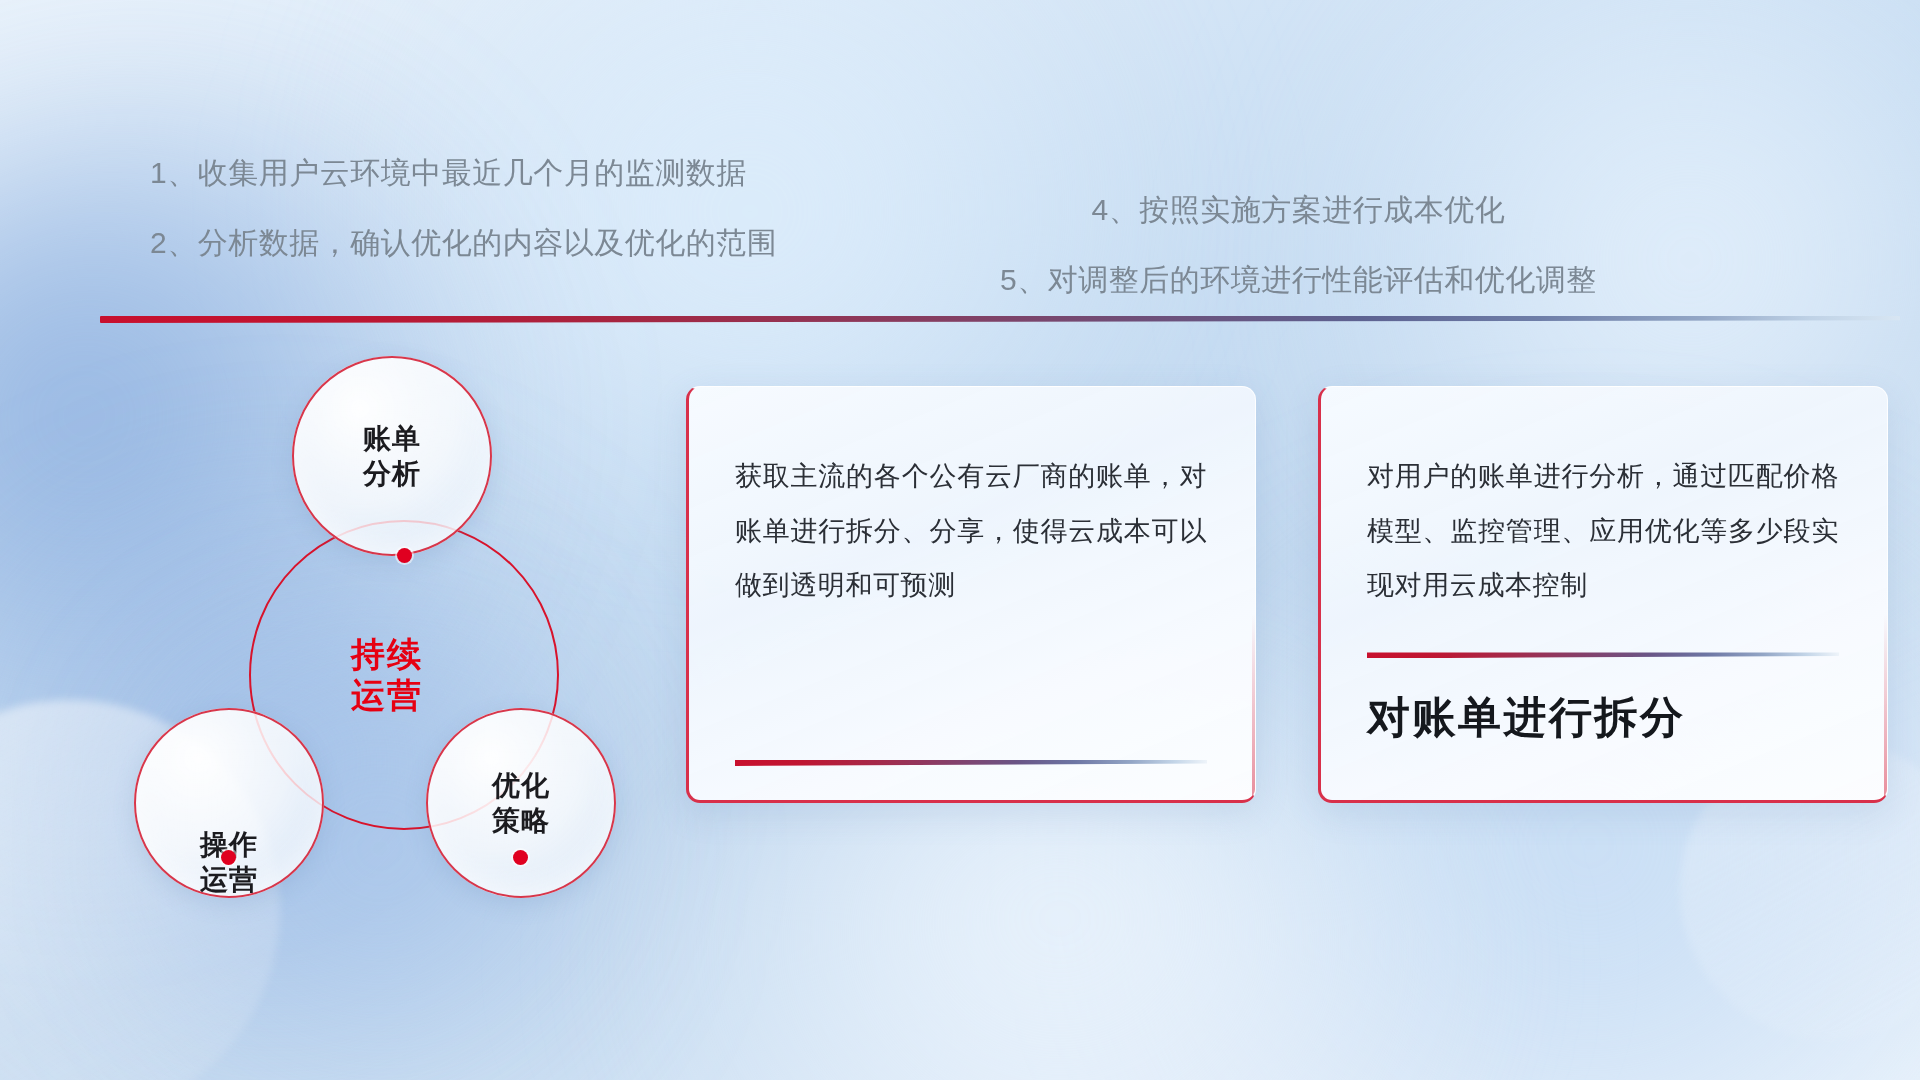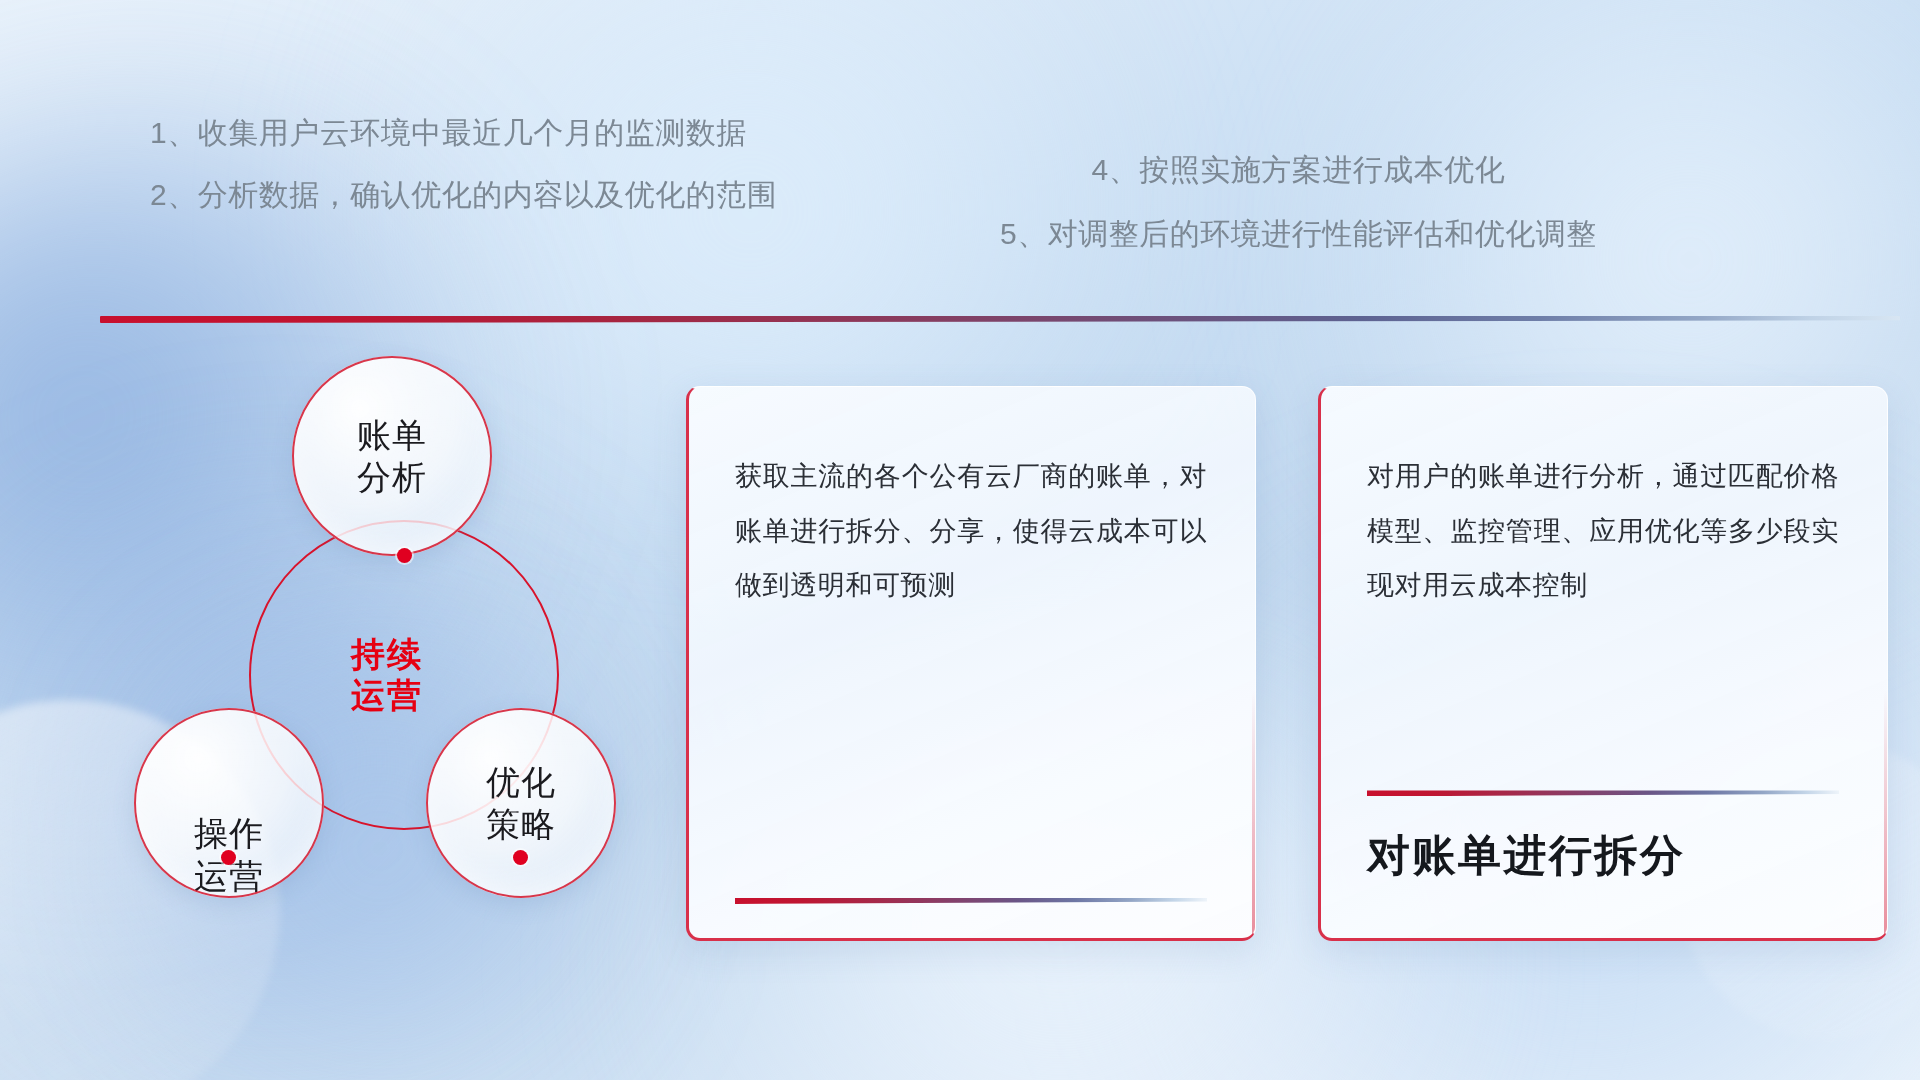--- a/index.html
+++ b/index.html
@@ -60,20 +60,21 @@
   .list-left  { left:150px; top:118px; }
   .list-right { left:1000px; top:155px;text-align:center; }
   .list-item {
     font-size:30px;
     line-height:1.0;
     color:#7c8894;
     letter-spacing:.5px;
     margin-bottom:32px;
     white-space:nowrap;
     font-weight:400;
+    margin-top:40px;
   }
   .list-right .list-item { margin-bottom:34px; }
 
   
   #divider-wrap {
     position:absolute; left:100px; top:316px; width:1800px; height:12px;
   }
   .divider-bar {
     width:100%; height:7px;
     background:linear-gradient(90deg,
@@ -108,21 +109,21 @@
     box-shadow:0 6px 22px rgba(90,130,180,.18), inset 0 -10px 26px rgba(255,255,255,.6);
     display:flex; align-items:center; justify-content:center;
     text-align:center;
   }
   .bubble-outline {
     position:absolute; border-radius:50%;
     border:2.2px solid rgba(209,20,44,.85);
     pointer-events:none;
   }
   .bubble-label {
-    font-size:34px; font-weight:400; color:#1b1b1f;
+    font-size:28px; font-weight:700; color:#1b1b1f;
     line-height:1.25; letter-spacing:1px;
   }
 
   .bub-top      { left:196px; top:4px;   width:200px; height:200px; }
   .bub-top-o    { left:196px; top:4px;   width:200px; height:200px; }
   .bub-bl       { left:38px;  top:356px; width:190px; height:190px;align-items:flex-end; }
   .bub-bl-o     { left:38px;  top:356px; width:190px; height:190px; }
   .bub-br       { left:330px; top:356px; width:190px; height:190px; }
   .bub-br-o     { left:330px; top:356px; width:190px; height:190px; }
 
@@ -139,21 +140,21 @@
   .dot-top { left:301px; top:196px; }
   .dot-bl  { left:125px; top:498px; }
   .dot-br  { left:417px; top:498px; }
 
   
   #cards {
     position:absolute; left:686px; top:386px;
     display:flex; gap:62px;
   }
   .card {
-    width:570px; height:555px;
+    width:570px; height:417px;
     border-radius:14px;
     background:linear-gradient(158deg,
         rgba(247,251,255,.97) 0%,
         rgba(240,246,253,.95) 38%,
         rgba(248,251,255,.97) 70%,
         rgba(252,253,255,.98) 100%);
     border:1px solid rgba(255,255,255,.85);
     border-left:3px solid #d8304a;
     border-bottom:3px solid #d8304a;
     box-shadow:0 10px 34px rgba(93,131,180,.16);

